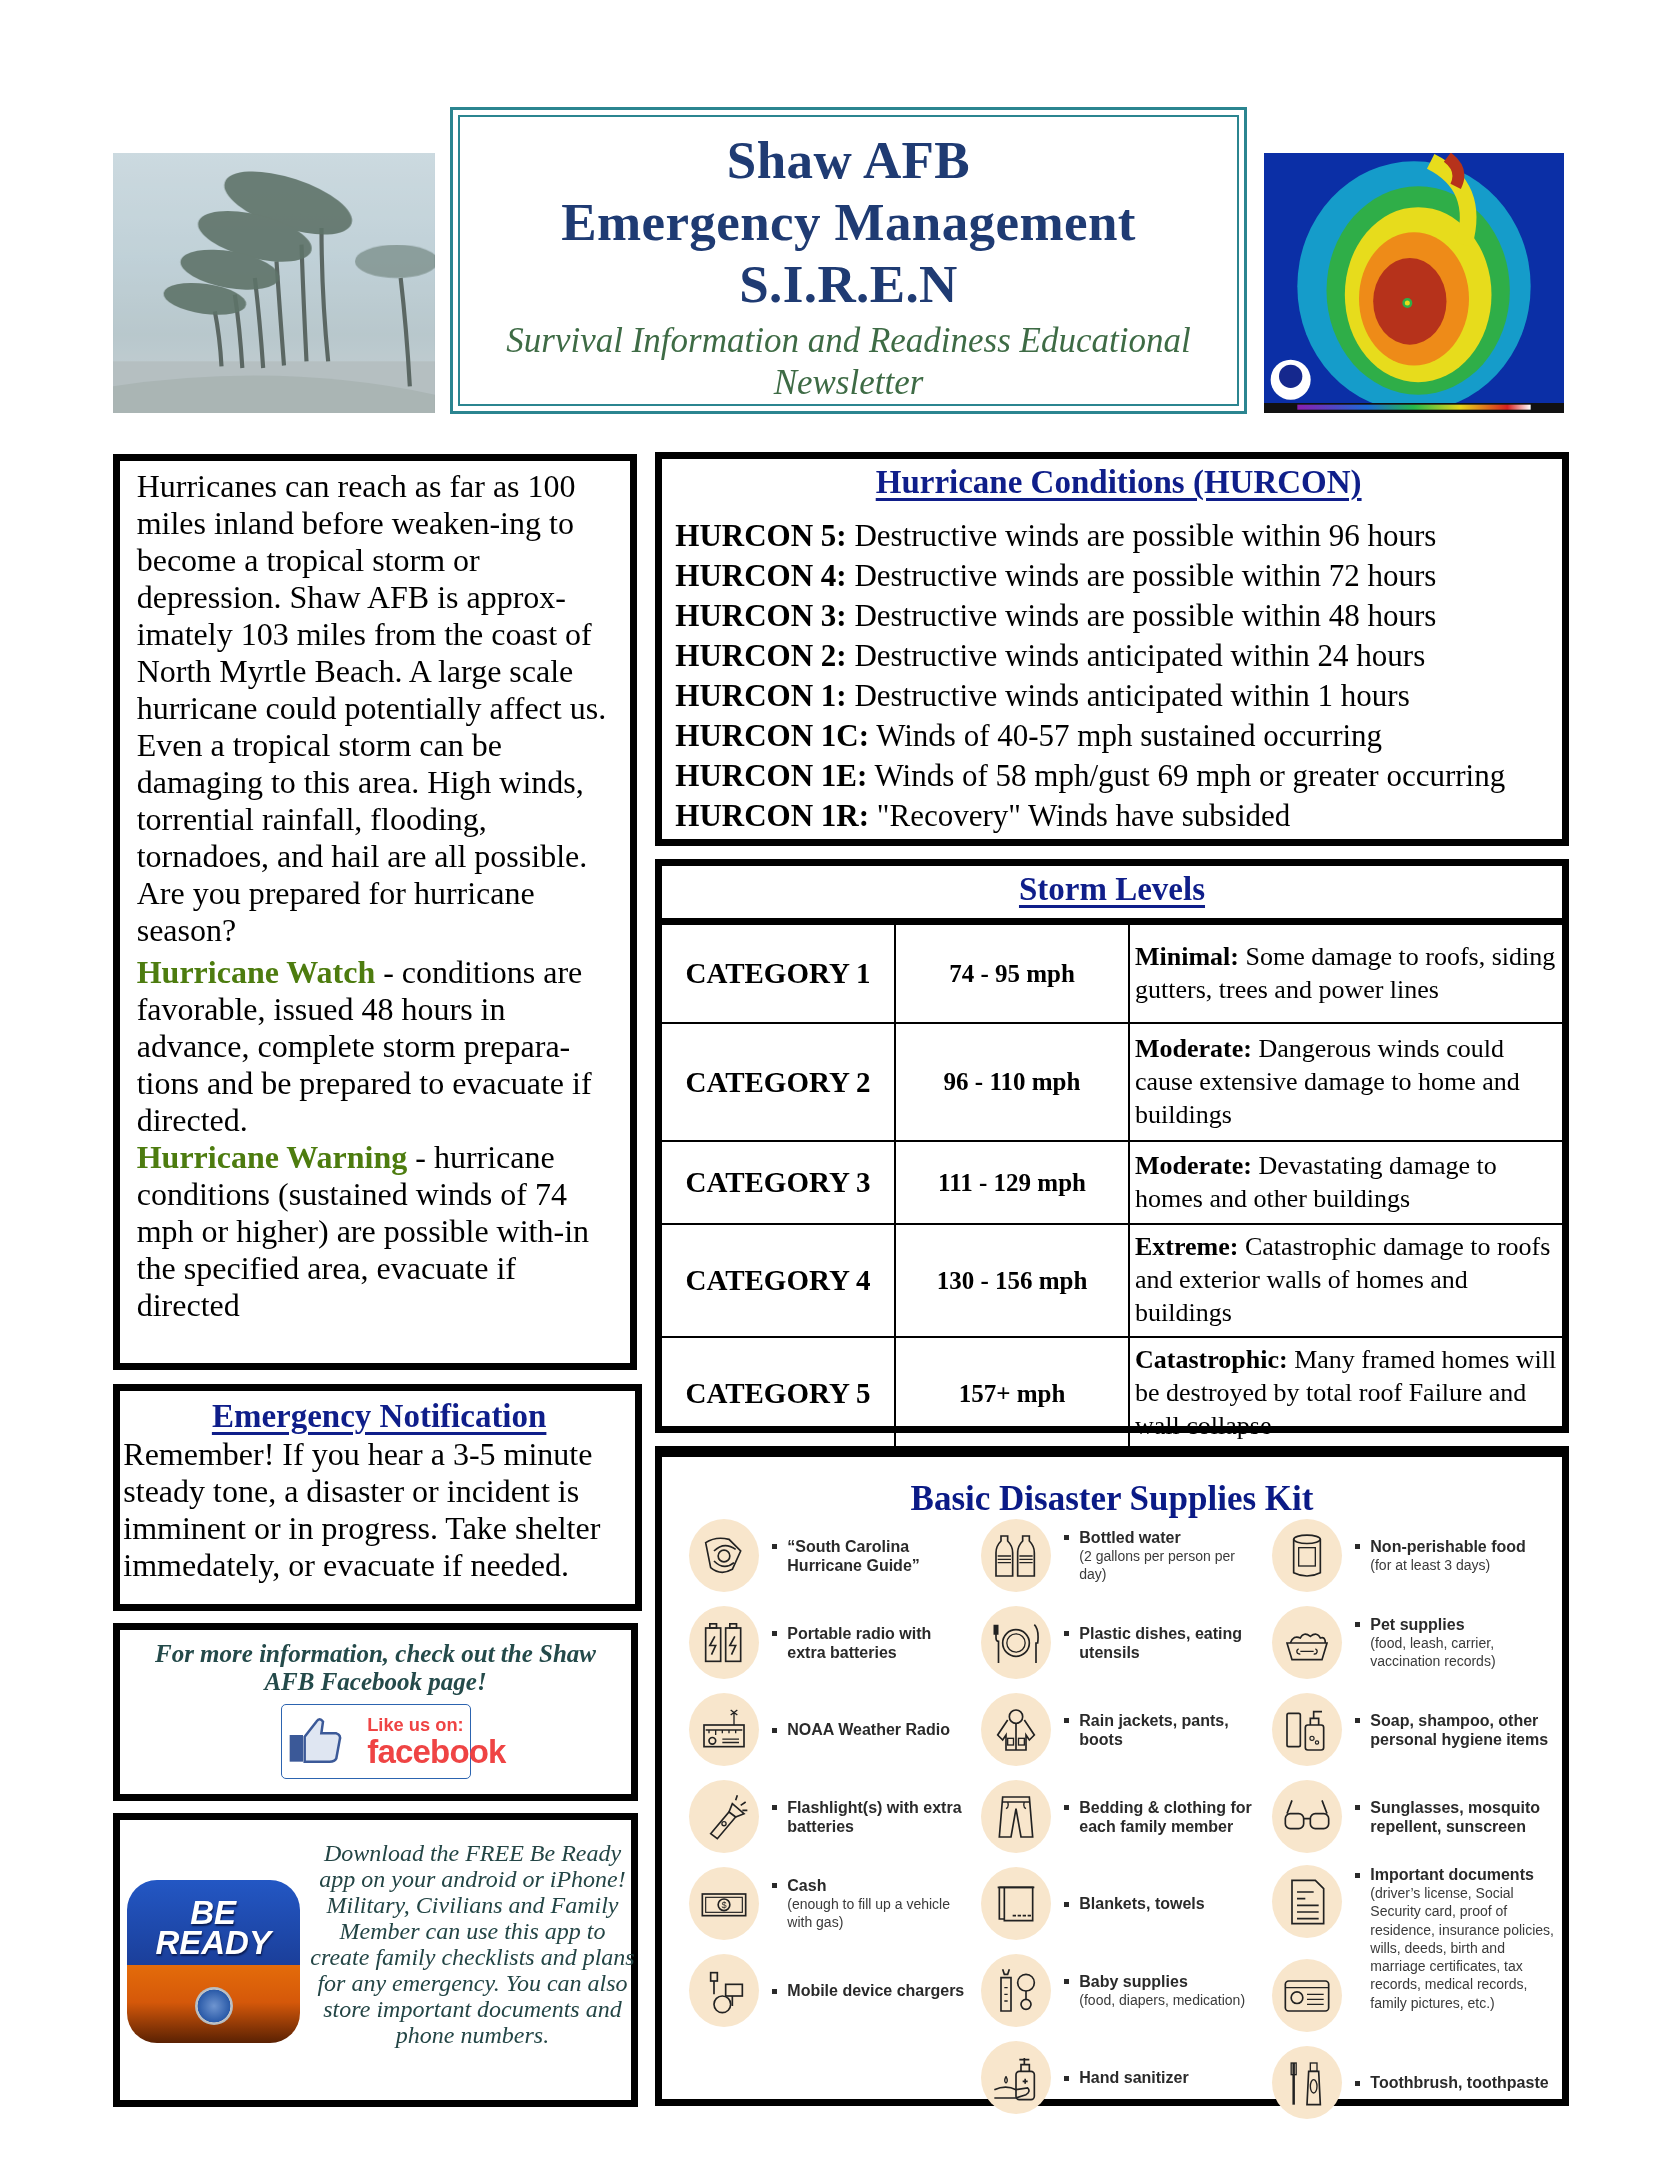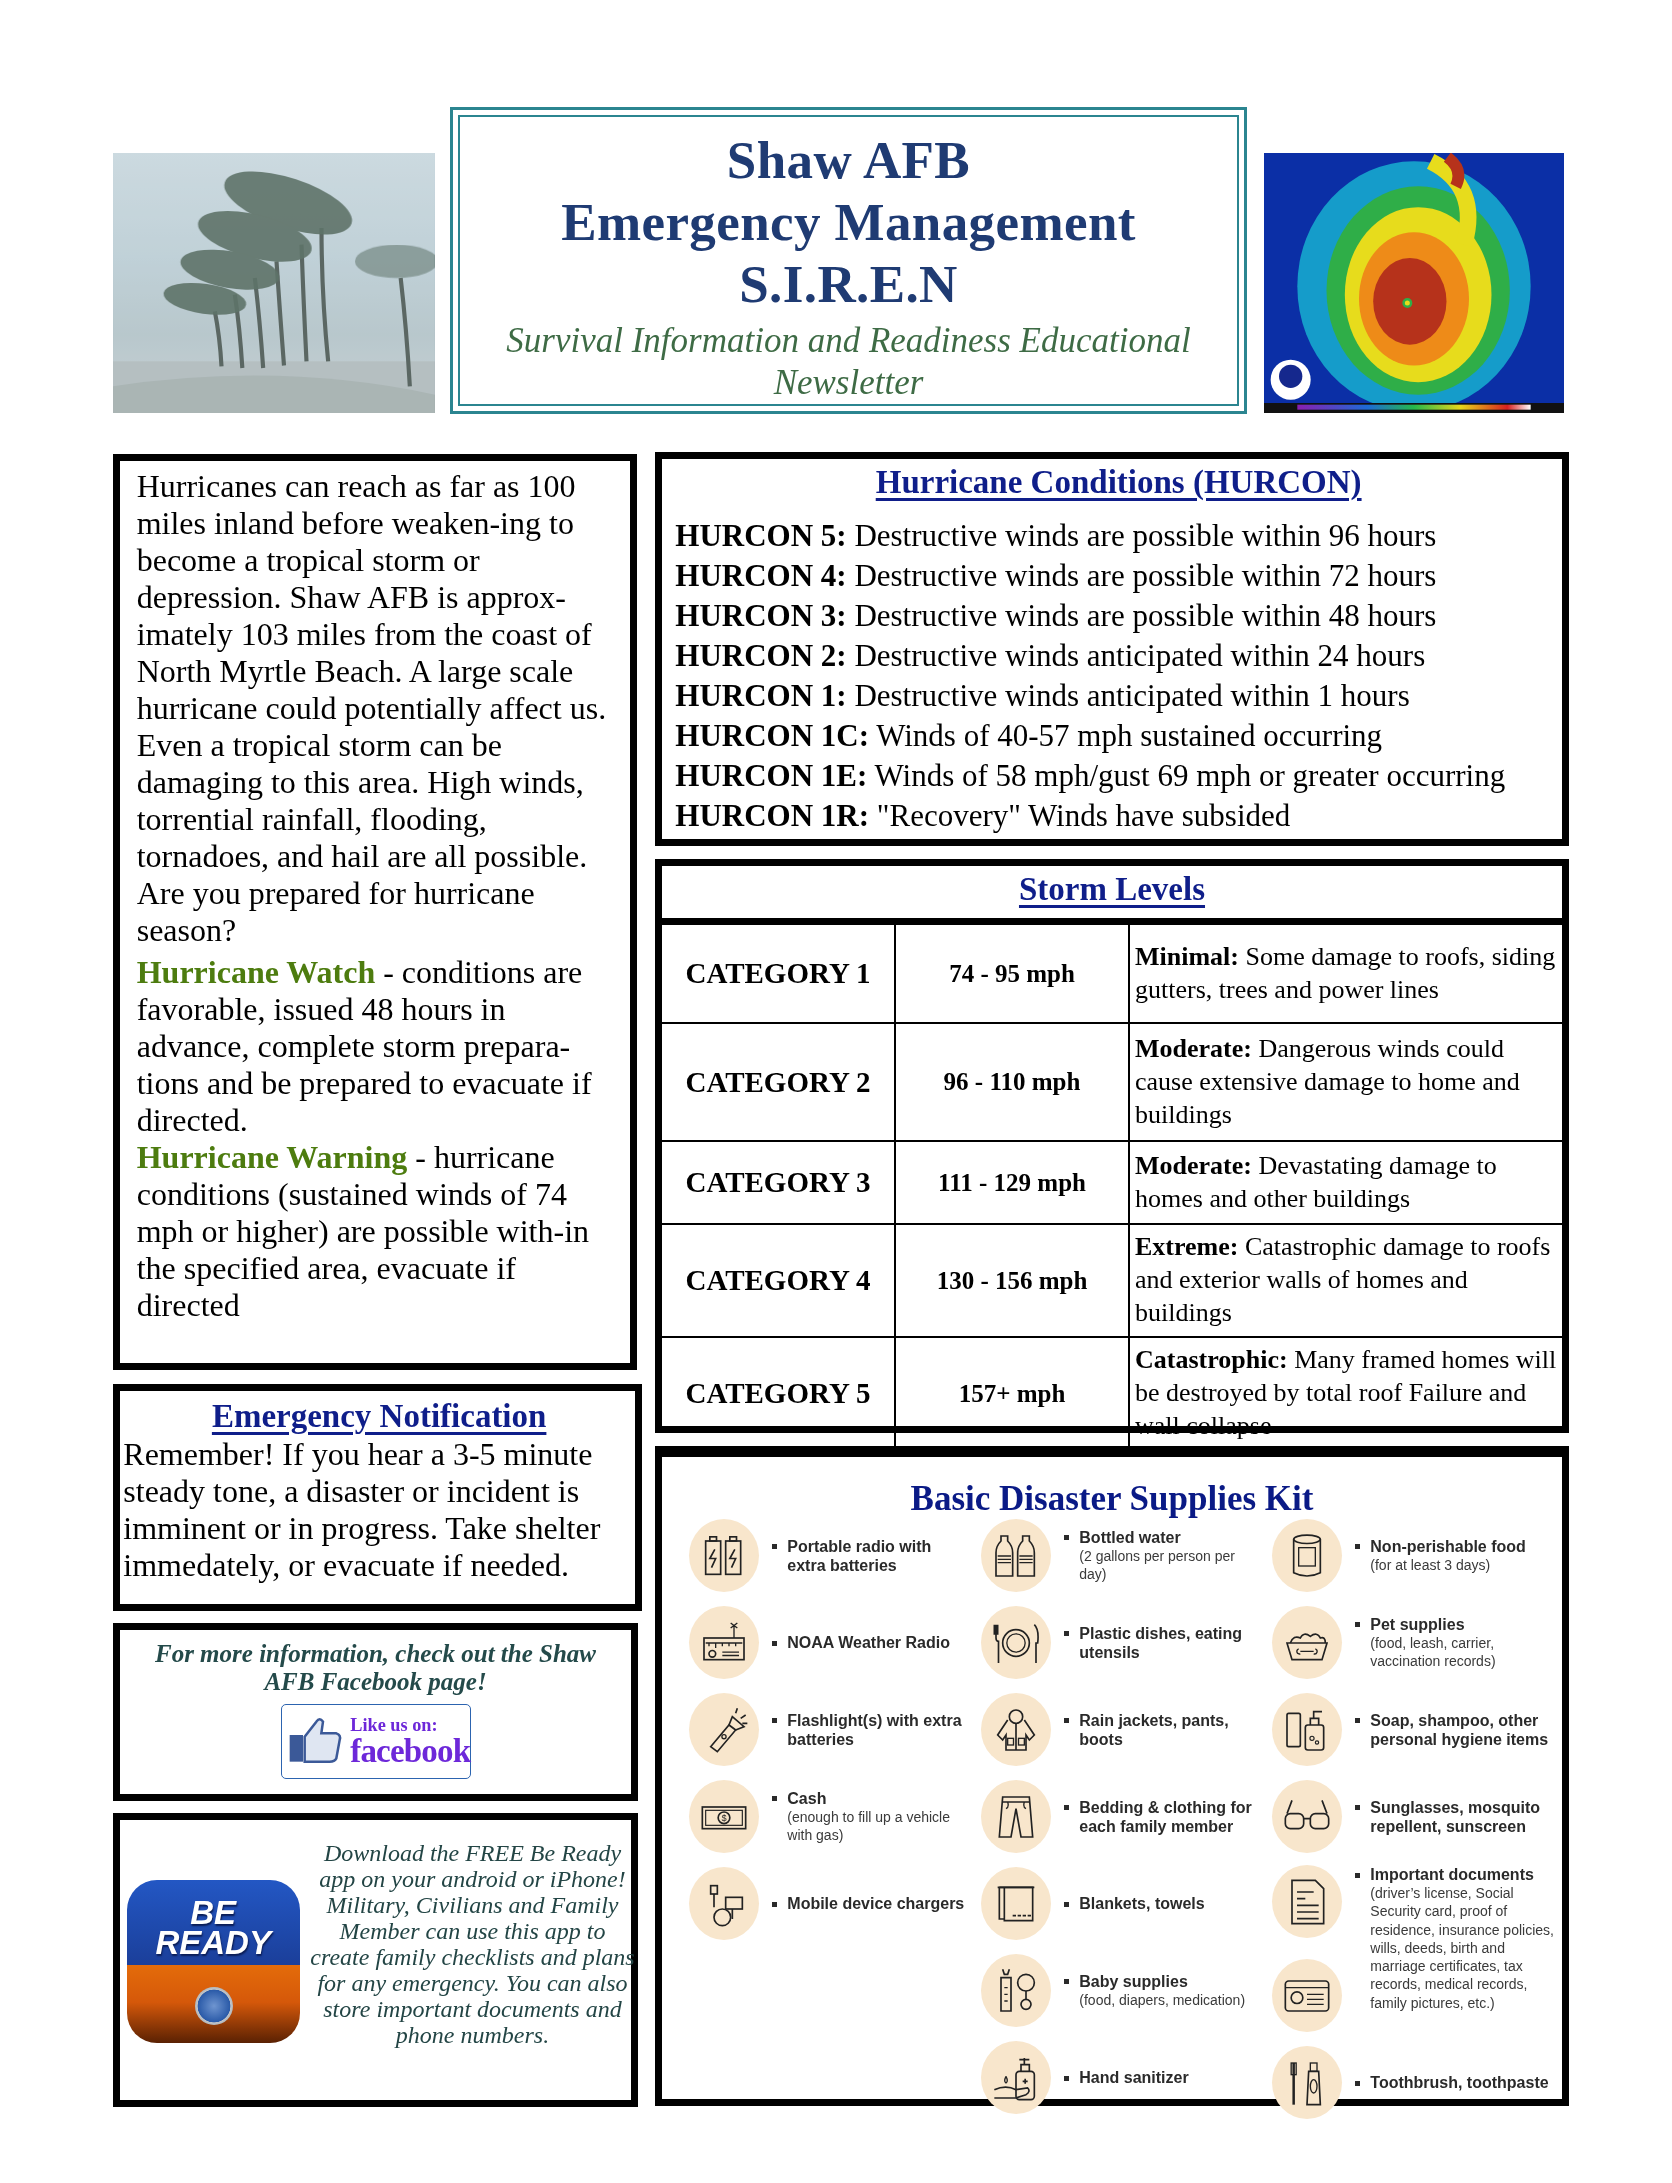--- a/index.html
+++ b/index.html
@@ -48,21 +48,21 @@
 
   
   .notif { left:113px; top:1384px; width:529px; height:227px; padding:5px 0 0 3.3px; }
   .notif .box-title { font-size:33px; line-height:40px; }
   .notif-text { font-size:32px; line-height:37px; }
 
   
   .fb { left:113px; top:1623px; width:525px; height:178px; padding:10px 10px 0 10px; text-align:center; }
   .fb-text { font-family:"Liberation Serif", serif; font-style:italic; font-weight:bold; color:#244a4a; font-size:25px; line-height:28px; }
   .fb-btn { display:inline-flex; align-items:center; margin-top:8.3px; width:190px; height:75px; border:1.7px solid #2c64b0; border-radius:5px; box-sizing:border-box; padding:0 6.7px; background:#fff; cursor:pointer; }
-  .fb-btn-text { text-align:left; margin-left:7px; font-family:Liberation Serif, serif; color:#6d28d9; }
+  .fb-btn-text { text-align:left; margin-left:24px; font-family:Liberation Sans, sans-serif; color:#ef4444; }
   .fb-like { font-size:18.3px; font-weight:bold; line-height:20px; }
   .fb-word { font-size:33px; font-weight:bold; line-height:33px; letter-spacing:-0.8px; }
 
   
   .beready { left:113px; top:1813px; width:525px; height:294px; padding:0; }
   .br-icon { left:6.7px; top:60px; width:173px; height:163px; border-radius:30px; overflow:hidden;
      background:linear-gradient(180deg,#2357c4 0%,#1b3f9a 52%, #e46c0a 52%, #d5580a 75%, #5a2103 100%); }
   .br-icon-word { position:absolute; left:0; width:100%; text-align:center; font-family:"Liberation Sans", sans-serif; font-weight:bold; font-style:italic; color:#fff; font-size:33px; line-height:32px; text-shadow:0.8px 1.7px 1.7px #0b1d55; }
   .br-icon-seal { position:absolute; left:68px; top:107px; width:38px; height:38px; border-radius:50%; background:radial-gradient(circle,#6f95d0 0%,#2a5aa8 60%,#c0c4c8 62%,#8b8f94 100%); }
   .br-text { left:190px; top:20px; width:325px; text-align:center; font-family:"Liberation Serif", serif; font-style:italic; color:#234545; font-size:24px; line-height:26px; }
@@ -231,20 +231,32 @@
   </div>
   <div class="abs br-text">Download the FREE Be Ready app on your android or iPhone! Military, Civilians and Family Member can use this app to create family checklists and plans for any emergency. You can also store important documents and phone numbers.</div>
 </div>
 
 <div class="abs box kit">
   <div class="box-title">Basic Disaster Supplies Kit</div>
   <div class="kit-col" style="left:27px;width:284px" id="kit-col-0">
       <div class="kit-item">
         <div class="kit-circle">
           <svg viewBox="0 0 60 60">
+            <path d="M8 14 Q20 6 36 10 L50 24 L40 46 Q26 54 14 44 Z" fill="none" stroke="#222" stroke-width="2"></path>
+            <circle cx="30" cy="30" r="7" fill="none" stroke="#222" stroke-width="2"></circle>
+            <path d="M18 24 Q30 12 44 22 M42 38 Q30 48 18 36" fill="none" stroke="#222" stroke-width="2"></path>
+          </svg>
+        </div>
+        <div class="kit-label">
+          <span class="main">“South Carolina Hurricane Guide”</span>
+        </div>
+      </div>
+      <div class="kit-item">
+        <div class="kit-circle">
+          <svg viewBox="0 0 60 60">
             <rect x="8" y="12" width="18" height="40" fill="none" stroke="#222" stroke-width="2"></rect>
             <rect x="32" y="12" width="18" height="40" fill="none" stroke="#222" stroke-width="2"></rect>
             <rect x="13" y="7" width="8" height="5" fill="none" stroke="#222" stroke-width="2"></rect>
             <rect x="37" y="7" width="8" height="5" fill="none" stroke="#222" stroke-width="2"></rect>
             <path d="M19 22 L13 33 L20 33 L15 44 M43 22 L37 33 L44 33 L39 44" fill="none" stroke="#222" stroke-width="2"></path>
           </svg>
         </div>
         <div class="kit-label">
           <span class="main">Portable radio with extra batteries</span>
         </div>

